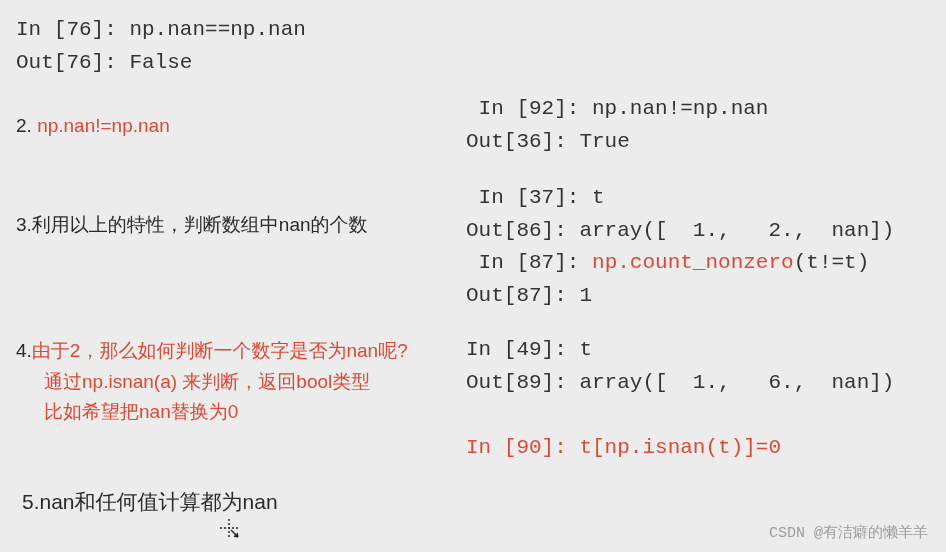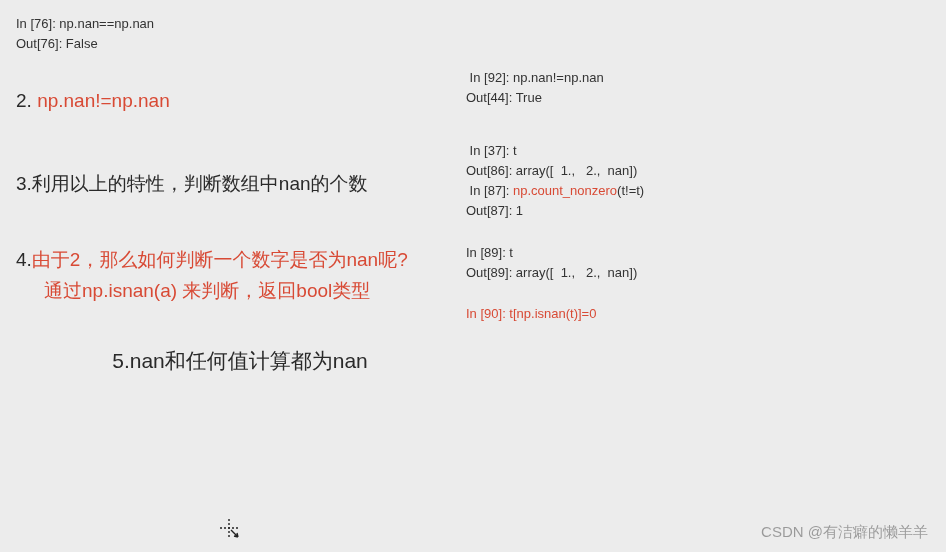--- a/index.html
+++ b/index.html
@@ -21,35 +21,35 @@
       margin-bottom: 14px;
     }
     .left {
       width: 450px;
       font-size: 19px;
       line-height: 1.6;
       padding-right: 8px;
     }
     .right {
       flex: 1;
-      font-family: Liberation Sans, sans-serif;
-      font-size: 13px;
+      font-family: Liberation Mono, monospace;
+      font-size: 21px;
       line-height: 1.55;
       white-space: pre;
       color: #333;
     }
     .red { color: #d84a35; }
     .indent { margin-left: 28px; display: block; }
     .watermark {
       position: absolute;
       bottom: 10px;
       right: 18px;
       font-size: 15px;
       color: rgba(0,0,0,0.35);
-      font-family: Liberation Sans, sans-serif;
+      font-family: Liberation Mono, monospace;
     }
     .cursor {
       position: absolute;
       bottom: 8px;
       left: 218px;
       font-size: 18px;
       color: #222;
     }
     .r4 .left { padding-top: 2px; }
     .r3 { margin-top: 24px; margin-bottom: 20px; }
@@ -66,44 +66,45 @@
   <div class="row r1">
     <div class="right"><span>In [76]: np.nan==np.nan</span>
 <span>Out[76]: False</span></div>
   </div>
 
   <div class="row r2">
     <div class="left" style="padding-top:18px;">
       <span>2. </span><span class="red">np.nan!=np.nan</span>
     </div>
     <div class="right"><span> In [92]: np.nan!=np.nan</span>
-<span>Out[44]: True</span></div>
+<span>Out[36]: True</span></div>
   </div>
 
   <div class="row r3">
     <div class="left" style="padding-top:28px;">3.利用以上的特性，判断数组中nan的个数</div>
     <div class="right"><span> In [37]: t</span>
 <span>Out[86]: array([  1.,   2.,  nan])</span>
 <span> In [87]: </span><span class="red">np.count_nonzero</span><span>(t!=t)</span>
 <span>Out[87]: 1</span></div>
   </div>
 
   <div class="row r4">
     <div class="left">
       <span class="red"><span style="color:#2a2a2a;">4.</span><span>由于2，那么如何判断一个数字是否为nan呢?</span></span>
       <span class="indent red">通过np.isnan(a) 来判断，返回bool类型</span>
+      <span class="indent red">比如希望把nan替换为0</span>
     </div>
-    <div class="right"><span>In [89]: t</span>
-<span>Out[89]: array([  1.,   2.,  nan])</span>
+    <div class="right"><span>In [49]: t</span>
+<span>Out[89]: array([  1.,   6.,  nan])</span>
 
 <span class="red">In [90]: t[np.isnan(t)]=0</span></div>
   </div>
 
   <div class="row r5">
-    <div class="left" style="padding-left:6px; padding-top:12px;text-align:center;">5.nan和任何值计算都为nan</div>
+    <div class="left" style="padding-left:6px; padding-top:12px;">5.nan和任何值计算都为nan</div>
   </div>
 
 </div>
 
 <div class="cursor">
   <svg width="22" height="22" viewBox="0 0 22 22">
     <g stroke="#222" stroke-width="1.4" fill="none">
       <path d="M11 2 L11 20 M2 11 L20 11" stroke-dasharray="2,2"></path>
       <path d="M13 13 L20 20 M20 20 L16 19 M20 20 L19 16" stroke="#222" fill="#222"></path>
     </g>

